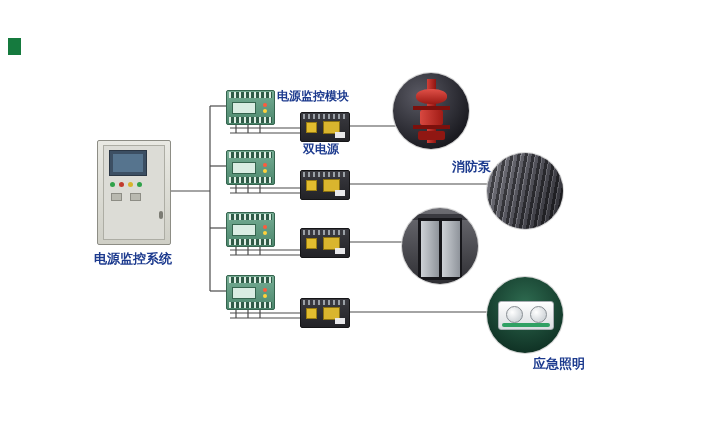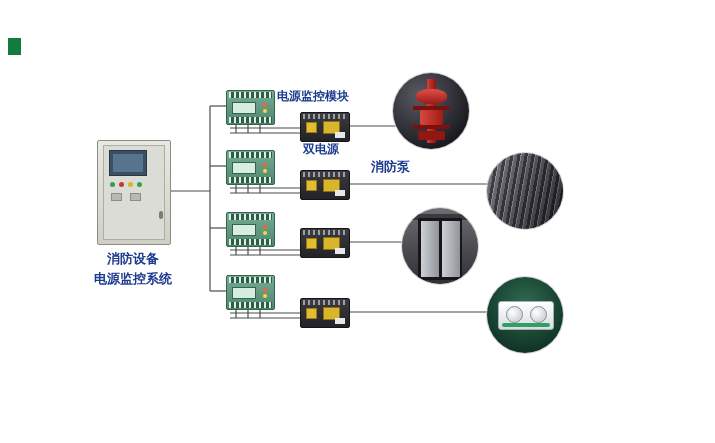--- a/index.html
+++ b/index.html
@@ -43,21 +43,21 @@
   .ats{position:absolute;left:300px;width:48px;height:28px;border:1px solid #151517;border-radius:2px;
        background:linear-gradient(180deg,#3a3a40,#232327);}
   .ats-strip{position:absolute;left:2px;right:2px;top:1px;height:5px;
              background:repeating-linear-gradient(90deg,#9aa0a6 0 2px,#3a3a40 2px 5px);}
   .ats-handle{position:absolute;left:5px;top:9px;width:9px;height:9px;background:var(--ats-yellow,#e2bd2f);border:1px solid #9a7d12;}
   .ats-block{position:absolute;left:22px;top:8px;width:15px;height:11px;background:#d9b52e;border:1px solid #8a7010;}
   .ats-tag{position:absolute;right:4px;bottom:3px;width:10px;height:6px;background:#e8e8ea;}
 
   
   .lbl{position:absolute;color:var(--label-blue,#1c3a8e);font-weight:bold;font-size:12px;white-space:nowrap;}
-  .lbl.center{width:120px;text-align:left;font-size:13px;}
+  .lbl.center{width:120px;text-align:right;font-size:13px;}
 
   
   .circle{position:absolute;width:76px;height:76px;border-radius:50%;overflow:hidden;box-shadow:0 0 0 1px #d5d5d5;}
 
   .pump-bg{background:radial-gradient(circle at 35% 30%,#5a5a64,#1a1a20 75%);}
   .pump-pipe{position:absolute;left:34px;top:6px;width:9px;height:64px;background:linear-gradient(90deg,#d04038,#8f1410);}
   .pump-motor{position:absolute;left:23px;top:16px;width:31px;height:15px;border-radius:45%;
               background:linear-gradient(180deg,#e05048,var(--pump-red,#9c1a14));}
   .pump-flange{position:absolute;left:20px;width:37px;height:4px;background:#7c100c;}
   .f1{top:33px;} .f2{top:52px;}
@@ -131,21 +131,20 @@
     <span class="cab-dot dot-g" style="left:12px;top:41px"></span>
     <span class="cab-dot dot-r" style="left:21px;top:41px"></span>
     <span class="cab-dot dot-y" style="left:30px;top:41px"></span>
     <span class="cab-dot dot-g" style="left:39px;top:41px"></span>
     <span class="cab-sq" style="left:13px;top:52px"></span>
     <span class="cab-sq" style="left:32px;top:52px"></span>
     <span class="cab-lock"></span>
   </div>
 
   <div class="title">
-    <div>消防设备</div>
     <div>电源监控系统</div>
   </div>
 
   <div class="module" style="top:90px">
     <div class="mod-term top"></div>
     <div class="mod-screen"></div>
     <div class="mod-led"></div>
     <div class="mod-term bottom"></div>
   </div>
   <div class="module" style="top:150px">
@@ -216,14 +215,15 @@
     <div class="elev-panel right"></div>
   </div>
 
   <div class="circle em-bg" style="left:487px;top:277px">
     <div class="em-box">
       <div class="em-lamp left"></div>
       <div class="em-lamp right"></div>
       <div class="em-strip"></div>
     </div>
   </div>
+  <div class="lbl center" style="left:465px;top:355px">应急照明</div>
 
 </div>
 
 </body></html>

